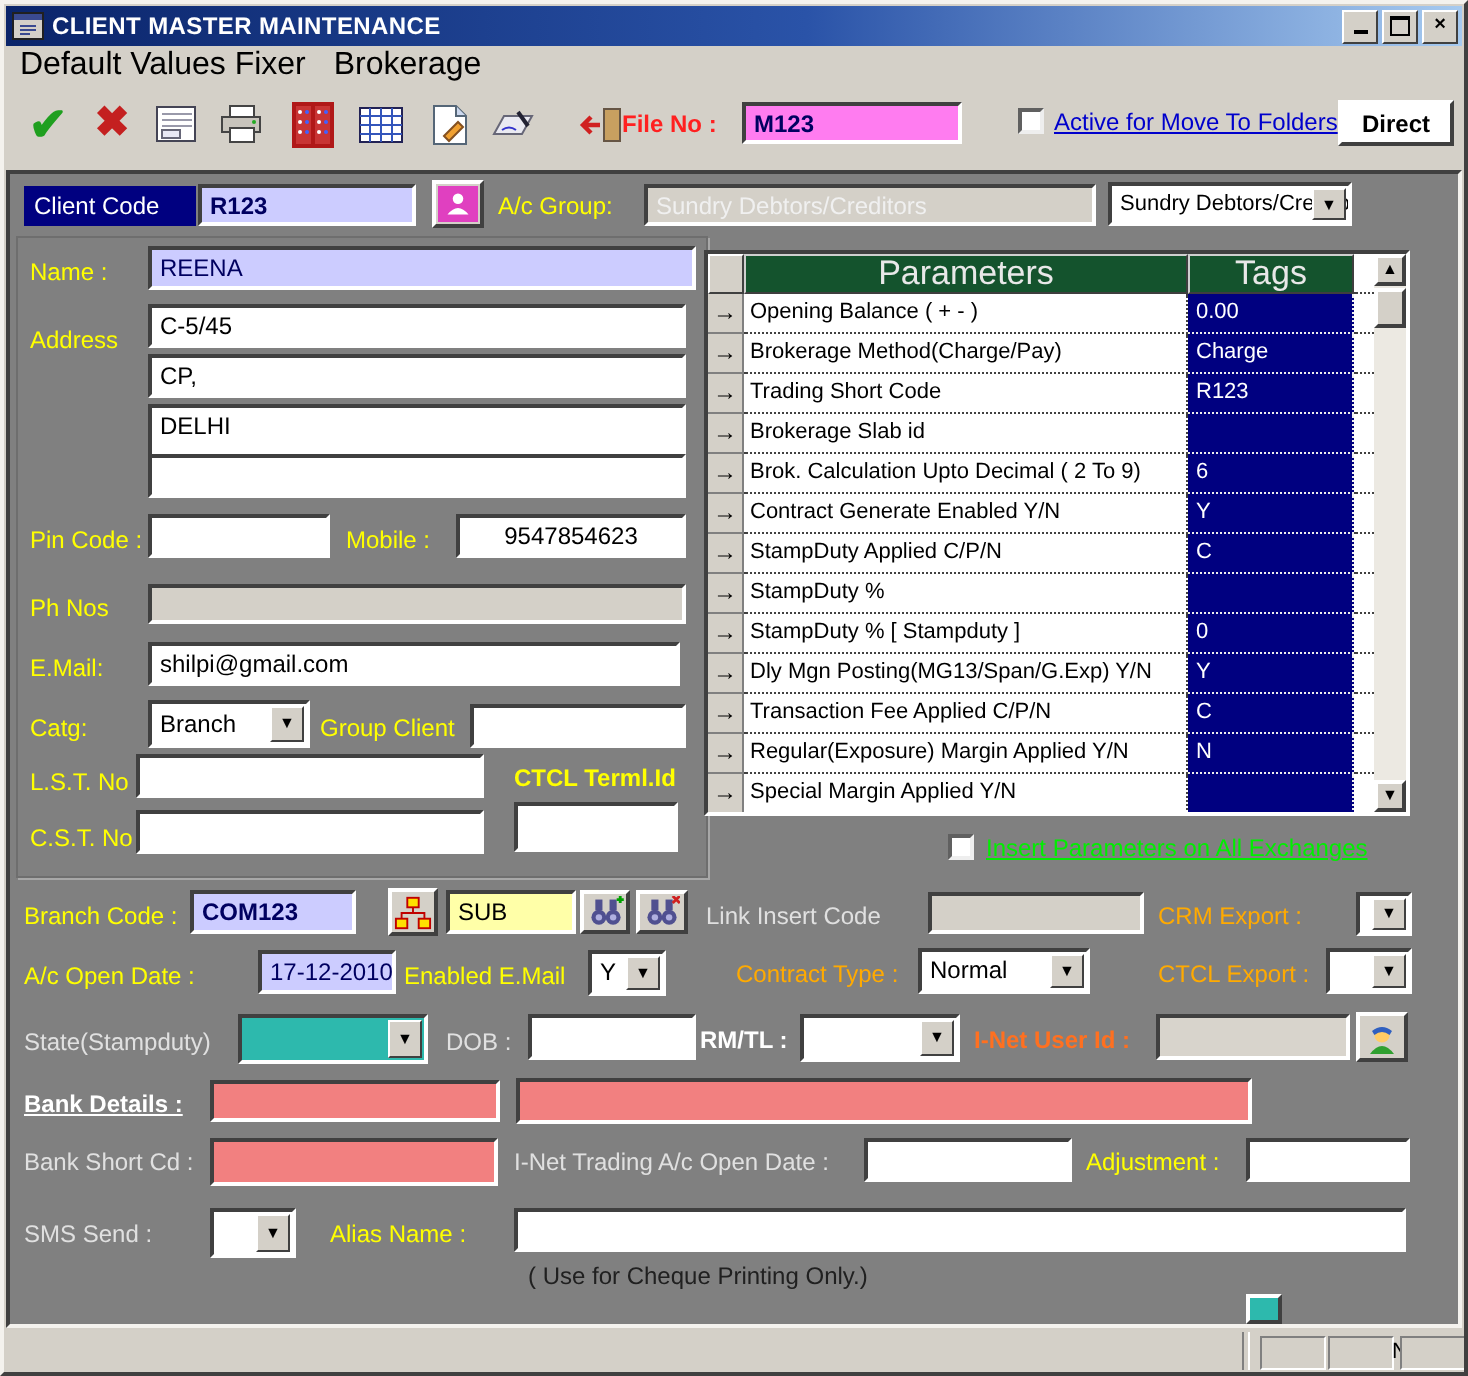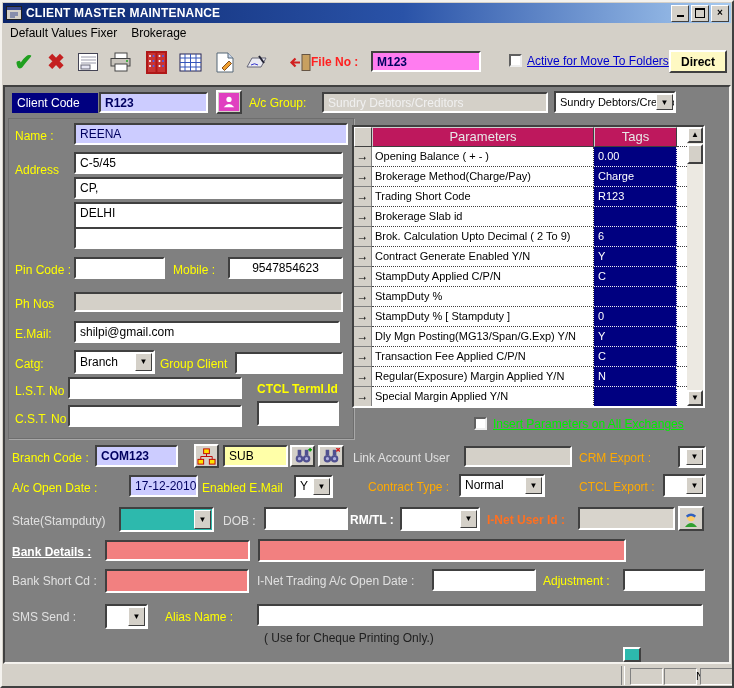--- a/index.html
+++ b/index.html
@@ -11,21 +11,21 @@
   .titlebar{position:absolute;left:1px;top:1px;width:728px;height:20px;
        background:linear-gradient(to right,#0a246a 0%,#2a53a8 55%,#a6caf0 100%);
        display:flex;align-items:center;padding-left:3px;box-sizing:border-box;}
   .ttext{color:#fff;font-weight:bold;font-size:12px;margin-left:4px;letter-spacing:.2px;white-space:nowrap;}
   .tbtns{position:absolute;right:2px;top:2px;display:flex;gap:2px;}
   .tb{width:16px;height:15px;background:#d4d0c8;border:1px solid;border-color:#fff #404040 #404040 #fff;
       font-size:10px;font-weight:bold;text-align:center;line-height:13px;color:#000;}
   .glyph-min{display:inline-block;width:7px;height:2px;background:#000;margin-top:9px;}
   .glyph-max{display:inline-block;width:8px;height:7px;border:1px solid #000;border-top:2px solid #000;margin-top:2px;}
   
-  .menubar{position:absolute;left:1px;top:21px;width:728px;height:19px;background:#d4d0c8;font-size:12px;
+  .menubar{position:absolute;left:1px;top:21px;width:728px;height:19px;background:#d4d0c8;font-size:16px;
       display:flex;align-items:center;border-bottom:1px solid #bab6ae;}
   .menubar span{padding:2px 7px;color:#000;}
   .toolbar{position:absolute;left:1px;top:40px;width:728px;height:43px;background:#d4d0c8;}
   .ticn{position:absolute;top:7px;width:26px;height:26px;display:flex;align-items:center;justify-content:center;}
   
   .fld{position:absolute;background:#fff;border:2px solid;border-color:#404040 #fff #fff #404040;
        font-size:12px;line-height:16px;padding:1px 4px;color:#000;white-space:nowrap;overflow:hidden;box-sizing:border-box;}
   .lav{background:#ccccff;color:#000060;}
   .dis{background:#d4d0c8;}
   .sal{background:#f28080;}
@@ -50,21 +50,21 @@
        border:2px solid;border-color:#404040 #f4f2ee #f4f2ee #404040;box-sizing:border-box;padding-left:16px;}
   .groupframe{position:absolute;left:3px;top:31px;width:344px;height:319px;
        border:1px solid #6e6e6e;box-shadow:1px 1px 0 #a8a8a8;}
   
   .tframe{position:absolute;left:347px;top:38px;width:353px;height:283px;background:#fff;
        border:2px solid;border-color:#404040 #fff #fff #404040;box-sizing:border-box;}
   .tbody{position:absolute;left:0;top:0;right:16px;bottom:0;overflow:hidden;}
   .trow{display:flex;height:20px;box-sizing:border-box;}
   .c-rh{width:18px;background:#d4d0c8;border-right:1px solid #808080;border-bottom:1px solid #808080;
        text-align:center;font-size:12px;line-height:18px;box-sizing:border-box;flex:none;color:#000;}
-  .c-h{background:#be185d;color:#e8e8e8;font-size:13px;text-align:center;line-height:17px;
+  .c-h{background:#14532d;color:#e8e8e8;font-size:17px;text-align:center;line-height:17px;
        border:1px solid;border-color:#cfcfcf #3e3e3e #3e3e3e #cfcfcf;box-sizing:border-box;}
   .c-p{width:222px;font-size:11px;line-height:15px;padding:2px 3px;border-right:1px dotted #404040;
        border-bottom:1px dotted #404040;white-space:nowrap;overflow:hidden;box-sizing:border-box;flex:none;color:#000;}
   .c-t{width:83px;background:#000080;color:#fff;font-size:11px;line-height:15px;padding:2px 4px;
        border-right:1px dotted #eee;border-bottom:1px dotted #eee;box-sizing:border-box;flex:none;white-space:nowrap;overflow:hidden;}
   .c-s{flex:1;border-bottom:1px dotted #404040;box-sizing:border-box;background:#fff;}
   .vsb{position:absolute;right:0;top:0;bottom:0;width:16px;background:#ece9e2;}
   .sbtn{position:absolute;left:0;width:16px;height:16px;background:#d4d0c8;border:2px solid;
        border-color:#fff #404040 #404040 #fff;font-size:8px;text-align:center;line-height:11px;box-sizing:border-box;color:#000;}
   .sthumb{position:absolute;left:0;top:17px;width:16px;height:20px;background:#d4d0c8;border:2px solid;
@@ -172,21 +172,21 @@
     <span class="ticn" style="left:284px">
       <svg width="23" height="19" viewBox="0 0 23 19">
           <rect x="13" y="1.5" width="8" height="16" fill="#c8a060" stroke="#654"></rect>
           <path d="M11 9.5 H3 M6.5 5.5 L2.5 9.5 l4 4" stroke="#d02020" stroke-width="2.2" fill="none"></path>
         </svg>
     </span>
     <span class="lbl red" style="left:308px;top:13px;font-size:12px;">File No :</span>
     <div class="fld mag" style="left:368px;top:9px;width:110px;height:21px;">M123</div>
     <span class="cb" style="left:506px;top:12px;"></span>
     <span class="abs bluelink" style="left:524px;top:12px;">Active for Move To Folders</span>
-    <div class="btn3" style="left:666px;top:8px;width:58px;height:23px;background:#fef9c3;font-size:12px;font-weight:bold;color:#000;">Direct</div>
+    <div class="btn3" style="left:666px;top:8px;width:58px;height:23px;background:#ffffff;font-size:12px;font-weight:bold;color:#000;">Direct</div>
   </div>
 
   <div class="main">
 
     <div class="abs" style="left:7px;top:6px;width:86px;height:20px;background:#000080;color:#fff;font-size:12px;line-height:20px;padding-left:5px;box-sizing:border-box;">Client Code</div>
     <div class="fld lav bold" style="left:94px;top:5px;width:109px;height:21px;">R123</div>
     <div class="btn3" style="left:211px;top:3px;width:26px;height:24px;">
       <span style="width:20px;height:18px;background:#e040c0;display:flex;align-items:center;justify-content:center;">
         <svg width="14" height="14" viewBox="0 0 16 16">
             <circle cx="8" cy="5" r="3" fill="#fff"></circle>
@@ -360,21 +360,21 @@
       <svg width="18" height="16" viewBox="0 0 20 18">
           <rect x="4" y="2" width="4" height="6" fill="#505090"></rect>
           <rect x="12" y="2" width="4" height="6" fill="#505090"></rect>
           <circle cx="6" cy="12" r="4.2" fill="#505090"></circle>
           <circle cx="14" cy="12" r="4.2" fill="#505090"></circle>
           <circle cx="6" cy="12" r="1.8" fill="#b0b0e0"></circle>
           <circle cx="14" cy="12" r="1.8" fill="#b0b0e0"></circle>
           <path d="M16 0 l4 4 M20 0 l-4 4" stroke="#d02020" stroke-width="1.6"></path>
         </svg>
     </div>
-    <span class="lbl gy" style="left:348px;top:364px;color:#e0e0e0;">Link Account User</span>
+    <span class="lbl gy" style="left:348px;top:364px;color:#e0e0e0;">Link Insert Code</span>
     <div class="fld dis" style="left:459px;top:359px;width:108px;height:21px;"></div>
     <span class="lbl orl" style="left:574px;top:364px;">CRM Export :</span>
     <div class="fld dd" style="left:673px;top:359px;width:28px;height:22px;">
       <span></span>
       <span class="ddbtn">▼</span>
     </div>
 
     <span class="lbl" style="left:7px;top:394px;">A/c Open Date :</span>
     <div class="fld lav" style="left:104px;top:388px;width:69px;height:22px;margin-left:20px;">17-12-2010</div>
     <span class="lbl" style="left:197px;top:394px;">Enabled E.Mail</span>

